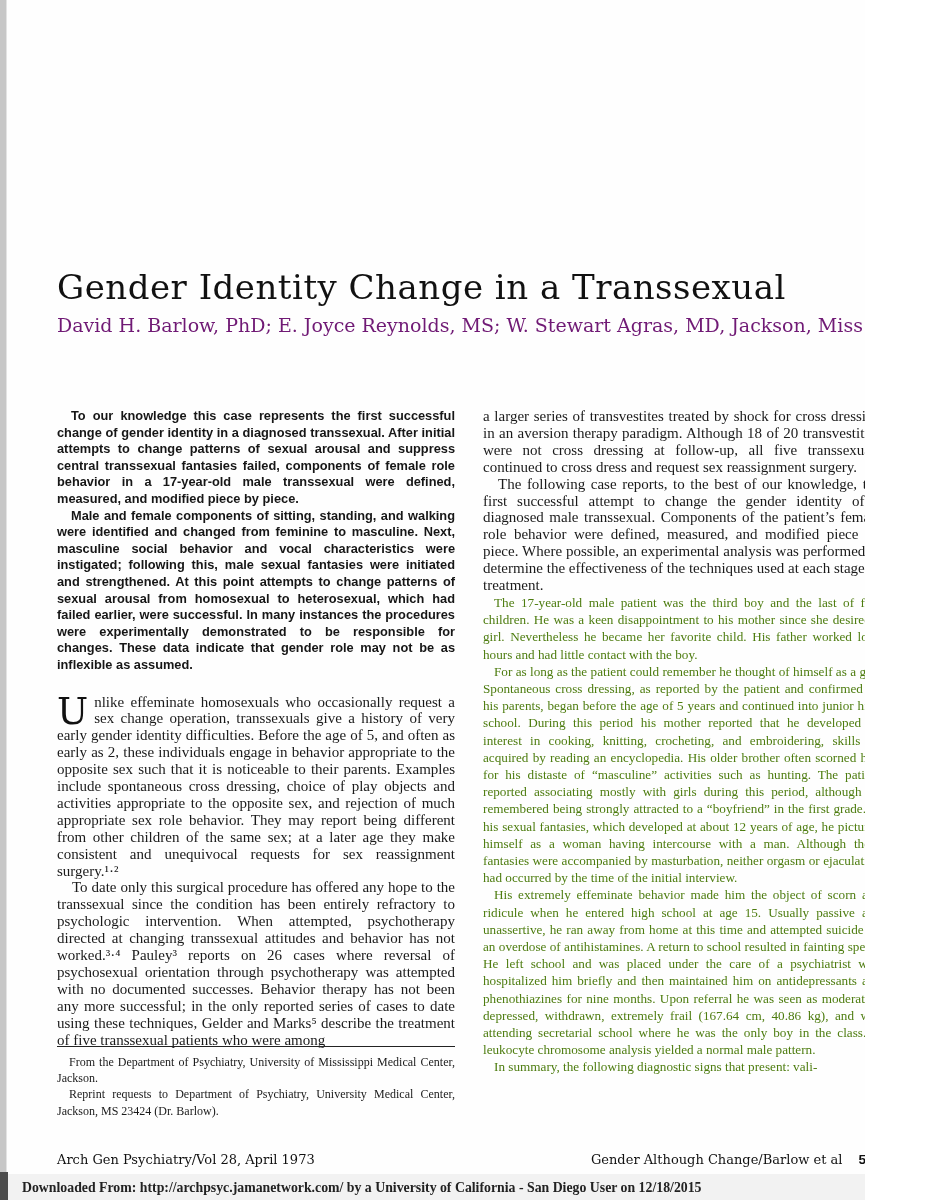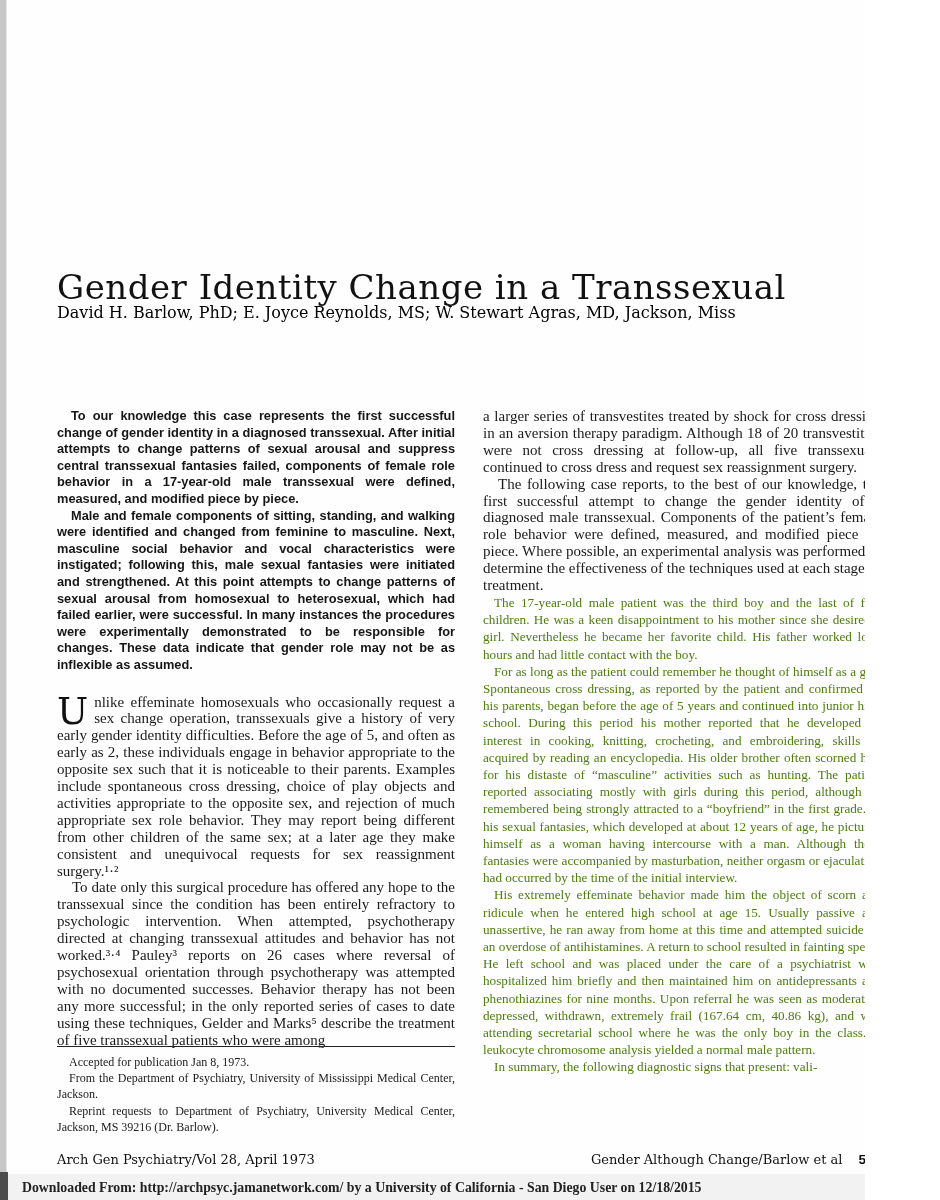--- a/index.html
+++ b/index.html
@@ -16,22 +16,22 @@
   }
   .bottom-band{
     position:absolute;left:0;top:1174px;width:940px;height:26px;background:#f2f2f2;
   }
   .title{
     position:absolute;left:57px;top:244px;width:830px;
     font-family:"DejaVu Serif",serif;font-size:34px;font-weight:500;
     letter-spacing:0.5px;color:#111;white-space:nowrap;
   }
   .byline{
-    position:absolute;left:57px;top:303px;width:830px;
-    font-family:"DejaVu Serif",serif;font-size:16px;color:#000000;
+    position:absolute;left:57px;top:314px;width:830px;
+    font-family:"DejaVu Serif",serif;font-size:19px;color:#701a75;
   }
   .col{position:absolute;top:368px;width:398px;text-align:justify;margin-top:40px;}
   .col-left{left:57px;}
   .col-right{left:483px;}
   .abstract p{
     margin:0;font-family:"Liberation Sans",sans-serif;font-weight:bold;
     font-size:12.8px;line-height:16.6px;text-indent:14px;color:#161616;
   }
   .bodytext p{
     margin:0;font-size:15px;line-height:16.9px;color:#1a1a1a;
@@ -81,23 +81,22 @@
       <p>To our knowledge this case represents the first successful change of gender identity in a diagnosed transsexual. After initial attempts to change patterns of sexual arousal and suppress central transsexual fantasies failed, components of female role behavior in a 17-year-old male transsexual were defined, measured, and modified piece by piece.</p>
       <p>Male and female components of sitting, standing, and walking were identified and changed from feminine to masculine. Next, masculine social behavior and vocal characteristics were instigated; following this, male sexual fantasies were initiated and strengthened. At this point attempts to change patterns of sexual arousal from homosexual to heterosexual, which had failed earlier, were successful. In many instances the procedures were experimentally demonstrated to be responsible for changes. These data indicate that gender role may not be as inflexible as assumed.</p>
     </div>
     <div class="bodytext body-start">
       <p><span class="dropcap">U</span><span>nlike effeminate homosexuals who occasionally request a sex change operation, transsexuals give a history of very early gender identity difficulties. Before the age of 5, and often as early as 2, these individuals engage in behavior appropriate to the opposite sex such that it is noticeable to their parents. Examples include spontaneous cross dressing, choice of play objects and activities appropriate to the opposite sex, and rejection of much appropriate sex role behavior. They may report being different from other children of the same sex; at a later age they make consistent and unequivocal requests for sex reassignment surgery.¹·²</span></p>
       <p class="indent">To date only this surgical procedure has offered any hope to the transsexual since the condition has been entirely refractory to psychologic intervention. When attempted, psychotherapy directed at changing transsexual attitudes and behavior has not worked.³·⁴ Pauley³ reports on 26 cases where reversal of psychosexual orientation through psychotherapy was attempted with no documented successes. Behavior therapy has not been any more successful; in the only reported series of cases to date using these techniques, Gelder and Marks⁵ describe the treatment of five transsexual patients who were among</p>
     </div>
   </div>
 
   <div class="footnotes">
-    <p>Accepted for publication Jan 8, 1973.</p>
     <p>From the Department of Psychiatry, University of Mississippi Medical Center, Jackson.</p>
-    <p>Reprint requests to Department of Psychiatry, University Medical Center, Jackson, MS 39216 (Dr. Barlow).</p>
+    <p>Reprint requests to Department of Psychiatry, University Medical Center, Jackson, MS 23424 (Dr. Barlow).</p>
   </div>
 
   <div class="col col-right">
     <div class="bodytext">
       <p>a larger series of transvestites treated by shock for cross dressing in an aversion therapy paradigm. Although 18 of 20 transvestities were not cross dressing at follow-up, all five transsexuals continued to cross dress and request sex reassignment surgery.</p>
       <p class="indent">The following case reports, to the best of our knowledge, the first successful attempt to change the gender identity of a diagnosed male transsexual. Components of the patient’s female role behavior were defined, measured, and modified piece by piece. Where possible, an experimental analysis was performed to determine the effectiveness of the techniques used at each stage of treatment.</p>
     </div>
     <div class="casetext">
       <p>The 17-year-old male patient was the third boy and the last of five children. He was a keen disappointment to his mother since she desired a girl. Nevertheless he became her favorite child. His father worked long hours and had little contact with the boy.</p>
       <p>For as long as the patient could remember he thought of himself as a girl. Spontaneous cross dressing, as reported by the patient and confirmed by his parents, began before the age of 5 years and continued into junior high school. During this period his mother reported that he developed an interest in cooking, knitting, crocheting, and embroidering, skills he acquired by reading an encyclopedia. His older brother often scorned him for his distaste of “masculine” activities such as hunting. The patient reported associating mostly with girls during this period, although he remembered being strongly attracted to a “boyfriend” in the first grade. In his sexual fantasies, which developed at about 12 years of age, he pictured himself as a woman having intercourse with a man. Although these fantasies were accompanied by masturbation, neither orgasm or ejaculation had occurred by the time of the initial interview.</p>

